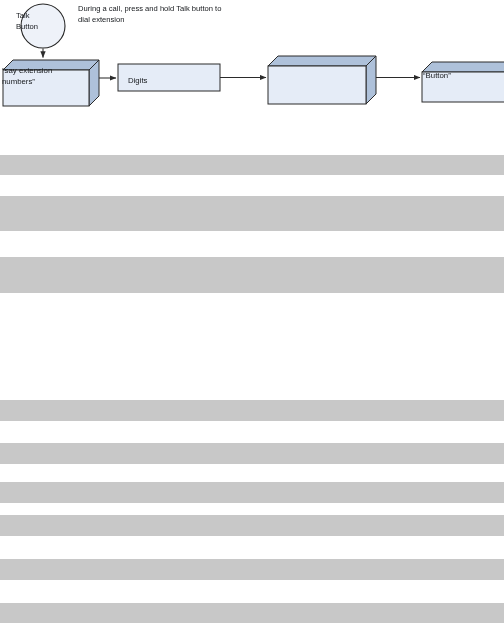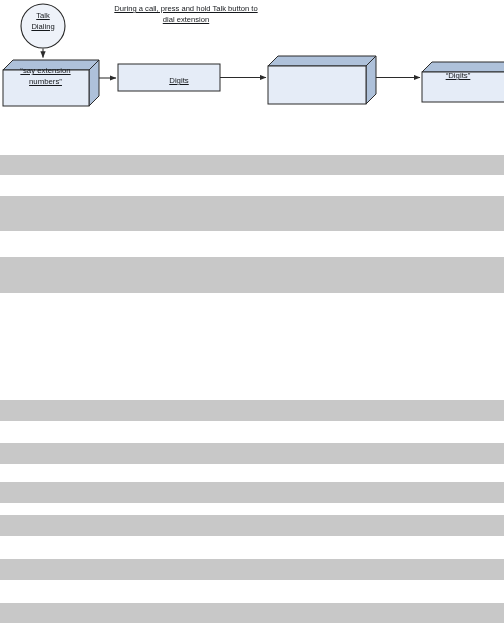--- a/index.html
+++ b/index.html
@@ -29,26 +29,25 @@
   #diagram-svg {
     position: absolute;
     left: 0;
     top: 0;
     display: block;
   }
 
   
   .lbl {
     position: absolute;
-    text-align: center;
+    text-align: left;
     line-height: 1.18;
     white-space: pre-line;
     pointer-events: none;
     color: #15181c;
-    text-decoration: underline;
   }
 
   #caption-text {
     left: 78px;
     top: 3px;
     width: 216px;
     font-size: 7.6px;
     line-height: 1.45;
   }
   #talk-button-label {
@@ -143,29 +142,29 @@
       <path d="M422,72 L432,62 L516,62 L506,72 Z" fill="#aec1da" stroke="#2b2b2b" stroke-width="1"></path>
       <path d="M506,72 L516,62 L516,92 L506,102 Z" fill="#aec1da" stroke="#2b2b2b" stroke-width="1"></path>
       <rect x="422" y="72" width="84" height="30" fill="#e5ecf7" stroke="#2b2b2b" stroke-width="1"></rect>
     </g>
   </svg>
 
   <div class="lbl" id="caption-text">During a call, press and hold Talk button to
 dial extension</div>
 
   <div class="lbl" id="talk-button-label">Talk
-Dialing</div>
+Button</div>
 
   <div class="lbl" id="node-label-0">“say extension
 numbers”</div>
 
   <div class="lbl" id="node-label-1">Digits</div>
 
 
-  <div class="lbl" id="node-label-3">“Digits”</div>
+  <div class="lbl" id="node-label-3">“Button”</div>
 </div>
 
 <div id="content-bands">
     <div class="band" style="top: 155px; height: 20px; background: rgb(200, 200, 200);"></div>
     <div class="band" style="top: 196px; height: 35px; background: rgb(200, 200, 200);"></div>
     <div class="band" style="top: 257px; height: 36px; background: rgb(200, 200, 200);"></div>
     <div class="band" style="top: 400px; height: 21px; background: rgb(200, 200, 200);"></div>
     <div class="band" style="top: 443px; height: 21px; background: rgb(200, 200, 200);"></div>
     <div class="band" style="top: 482px; height: 21px; background: rgb(200, 200, 200);"></div>
     <div class="band" style="top: 515px; height: 21px; background: rgb(200, 200, 200);"></div>

